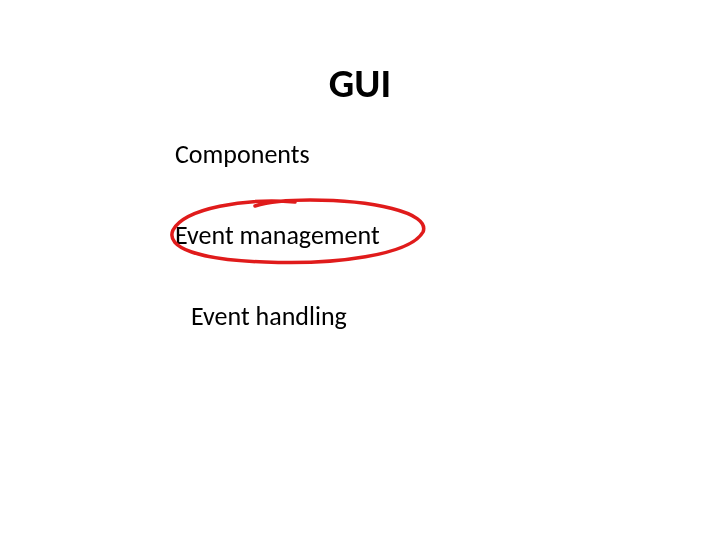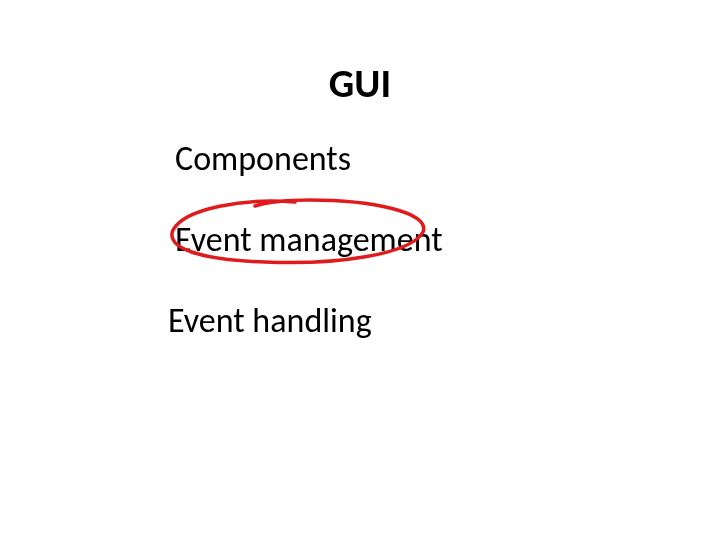--- a/index.html
+++ b/index.html
@@ -21,35 +21,35 @@
       left: 0;
       width: 720px;
       text-align: center;
       font-size: 40px;
       color: #000000;
       font-weight: 700;
       margin-top: 37px;
     }
     .item {
       position: absolute;
-      font-size: 34px;
+      font-size: 26px;
       color: #000000;
       font-weight: 400;
     }
     .item-1 {
       top: 138px;
       left: 175px;
     }
     .item-2 {
       top: 219px;
       left: 175px;
     }
     .item-3 {
       top: 300px;
-      left: 168px;
+      left: 191px;
     }
     .circle-annotation {
       position: absolute;
       top: 190px;
       left: 155px;
       width: 285px;
       height: 80px;
       pointer-events: none;
     }
   </style>

